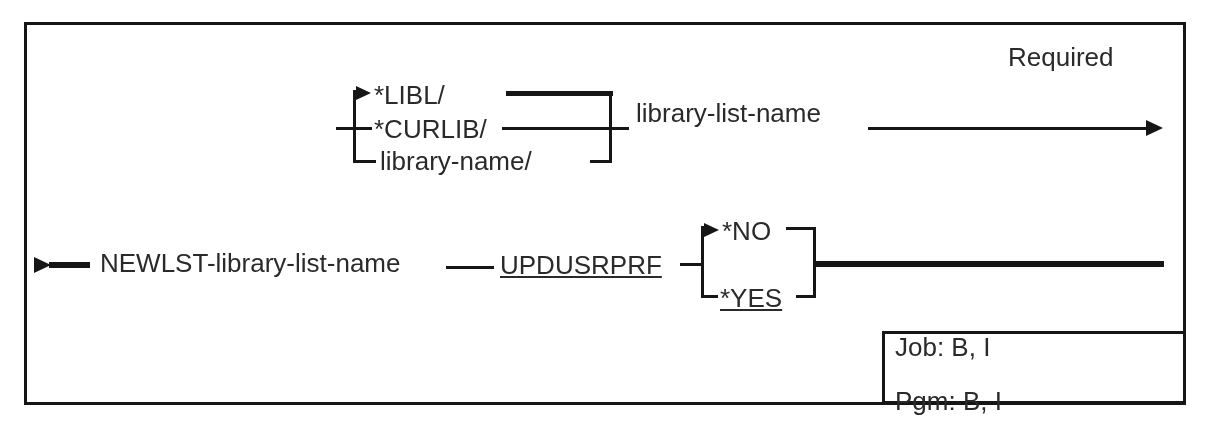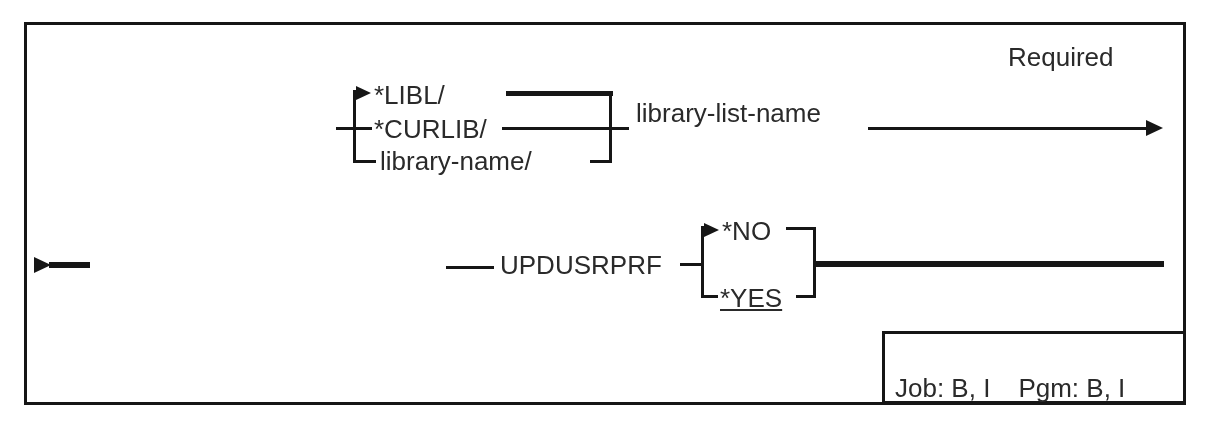--- a/index.html
+++ b/index.html
@@ -33,21 +33,21 @@
     border-left:15px solid var(--line);
   }
   .arr.big{
     border-top:8px solid transparent;
     border-bottom:8px solid transparent;
     border-left:17px solid var(--line);
   }
   .envbox{
     position:absolute;left:882px;top:331px;width:304px;height:73px;
     border:3px solid var(--line);box-sizing:border-box;background:var(--bg);
-    display:flex;align-items:flex-end;gap:28px;padding-left:10px;
+    display:flex;align-items:flex-start;gap:28px;padding-left:10px;flex-direction:column;
   }
   .envbox .t{position:static;}
 </style>
 </head>
 <body>
 
 <div class="stage">
 
   <div class="frame"></div>
 
@@ -76,24 +76,25 @@
 
   <div class="t" style="left:636px;top:100px;">library-list-name</div>
 
   <div class="t" style="left:1008px;top:44px;">Required</div>
   <div class="ln" style="left:868px;top:127px;width:282px;height:3px;"></div>
   <div class="arr big" style="left:1146px;top:120px;"></div>
 
   <div class="arr big" style="left:34px;top:257px;"></div>
   <div class="ln" style="left:49px;top:262px;width:41px;height:6px;"></div>
 
+  <div class="t" style="left:100px;top:250px;">NEWLST-library-list-name</div>
 
   <div class="ln" style="left:446px;top:266px;width:48px;height:3px;"></div>
 
-  <div class="t" style="left:500px;top:252px;">UPDUSRPRF</div>
+  <div class="t" style="left:500px;top:252px;text-decoration:underline;">UPDUSRPRF</div>
 
   <div class="ln" style="left:680px;top:263px;width:23px;height:3px;"></div>
 
   <div class="ln" style="left:701px;top:226px;width:3px;height:72px;"></div>
 
   <div class="arr" style="left:704px;top:223px;"></div>
 
   <div class="ln" style="left:701px;top:295px;width:17px;height:3px;"></div>
 
   <div class="t" style="left:722px;top:218px;text-align:right;">*NO</div>

